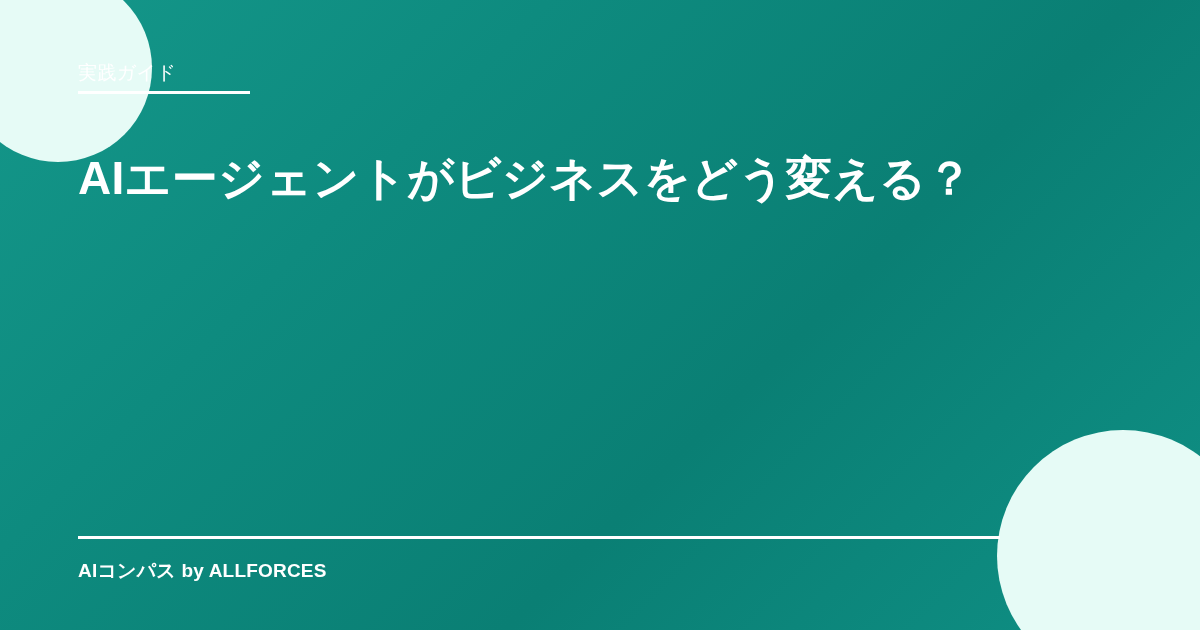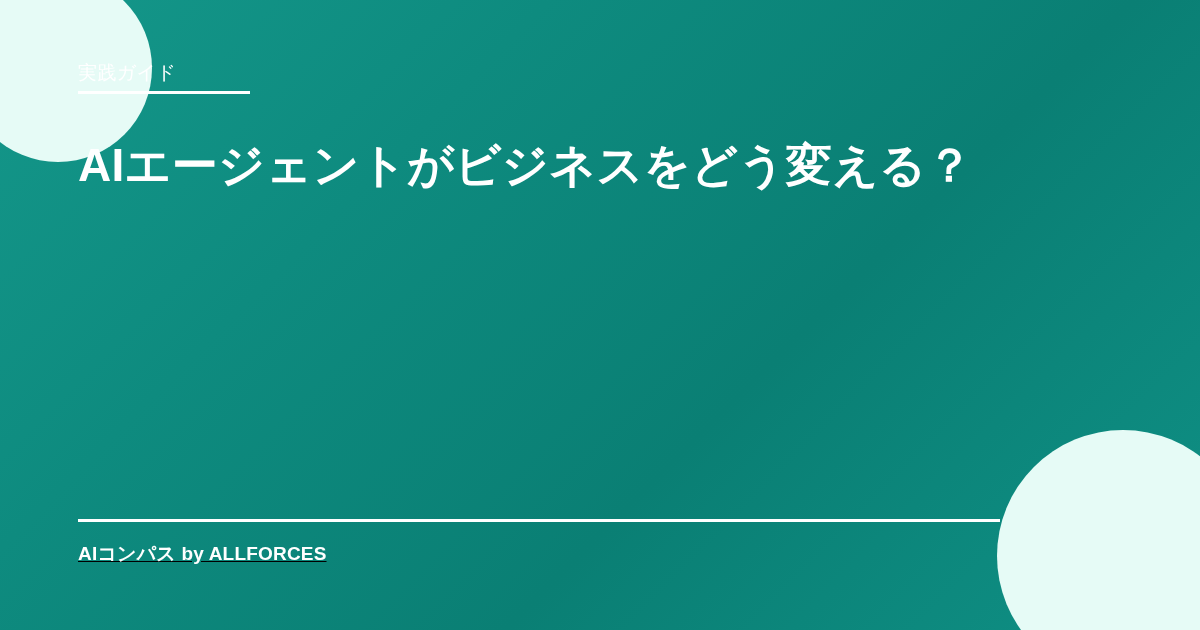--- a/index.html
+++ b/index.html
@@ -72,41 +72,40 @@
     margin-top: 6px;
     width: 172px;
     height: 3px;
     background: #ffffff;
   }
 
   
   #title-block {
     position: absolute;
     left: 0;
-    top: 135px;
+    top: 148px;
     width: 940px;
   }
 
   .title-line {
     display: block;
     font-size: 46px;
     font-weight: 700;
     color: #ffffff;
     line-height: 1.32;
     letter-spacing: 0.005em;
     white-space: nowrap;
   }
 
   
   #footer-block {
     position: absolute;
     left: 0;
-    bottom: 64px;
+    bottom: 47px;
     width: 922px;
-    text-decoration: underline;
   }
 
   #footer-rule {
     display: block;
     width: 922px;
     height: 3px;
     background: #ffffff;
     margin-bottom: 21px;
   }
 

